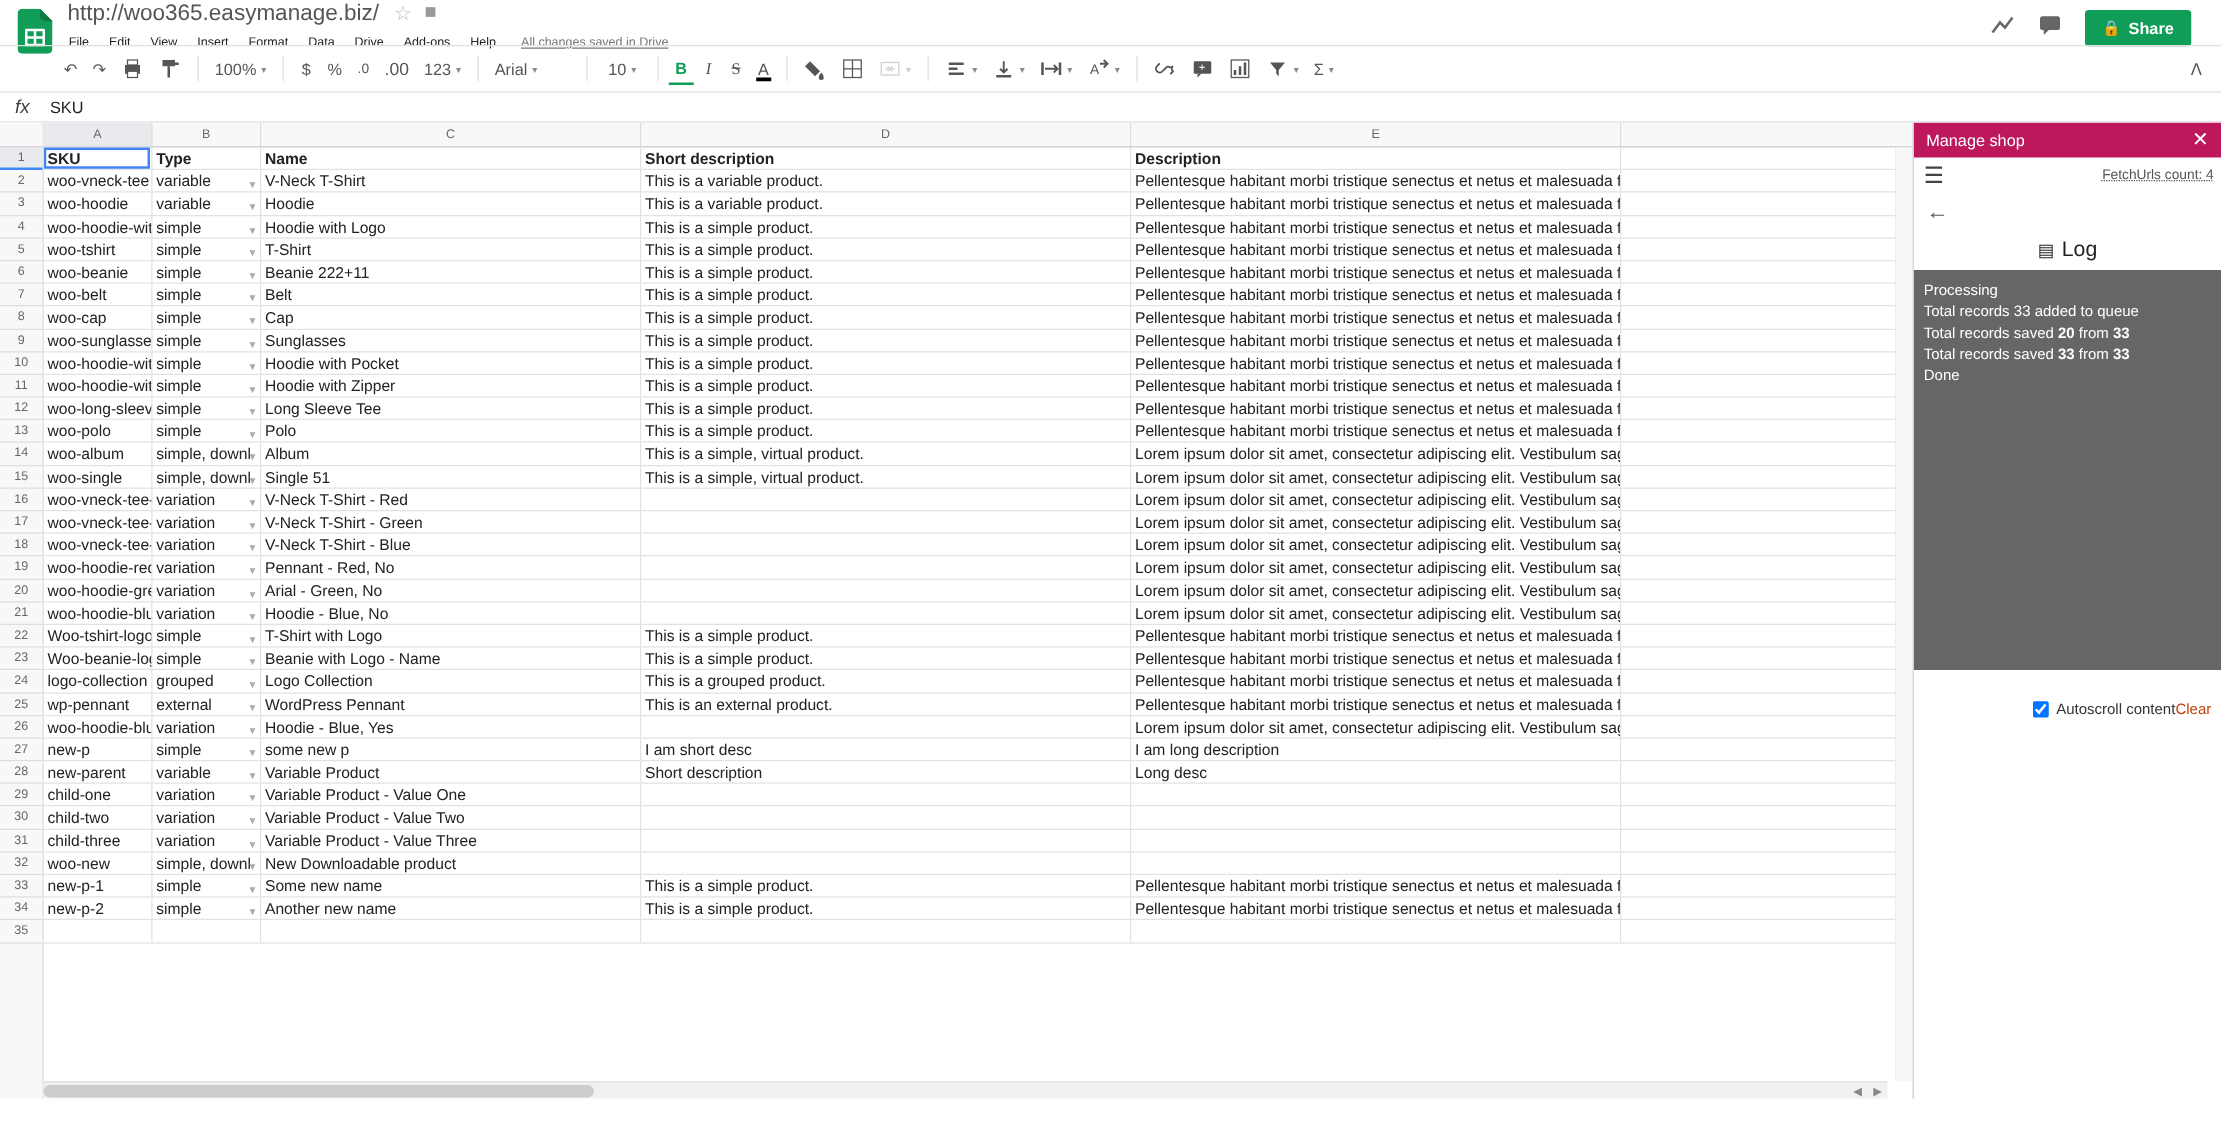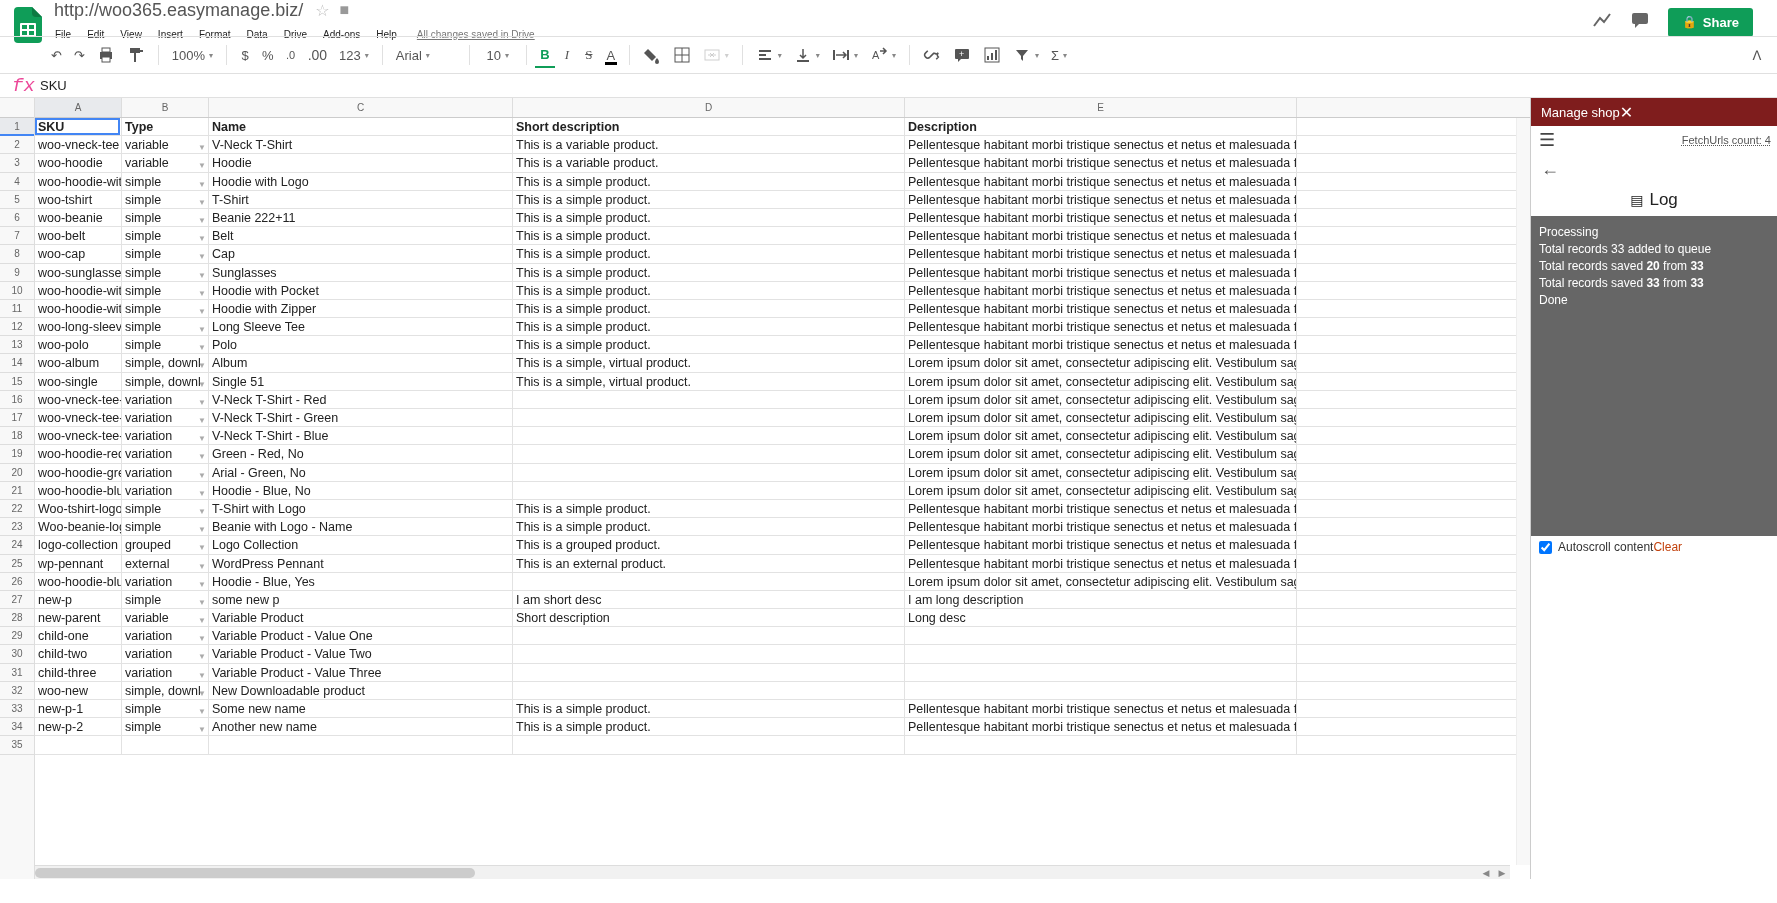--- a/index.html
+++ b/index.html
@@ -26,21 +26,21 @@
 .zoom{min-width:50px}
 .font-sel{min-width:70px;text-align:right;justify-content:flex-start}
 .font-size-sel{min-width:40px}
 .bold{font-weight:bold;color:#0f9d58;border-bottom:2px solid #0f9d58;}
 .italic{font-style:italic;font-family:serif}
 .strike{text-decoration:line-through;font-family:serif}
 .txtcolor{position:relative}
 .txtcolor::after{content:"";position:absolute;bottom:2px;left:4px;right:4px;height:3px;background:#000}
 .collapse{position:absolute;right:10px}
 .fx-bar{height:24px;border-bottom:1px solid #e0e0e0;display:flex;align-items:center;padding-left:12px;font-size:13px;color:#777}
-.fx{font-style:italic;font-family:Liberation Mono, monospace;width:24px;color:#ec4899;font-size:19px}
+.fx{font-style:italic;font-family:Liberation Sans, sans-serif;width:24px;color:#404040;font-size:15px}
 .fx-val{color:#222;padding-left:4px}
 .main{display:flex;height:calc(903px - 36px - 24px - 38px - 24px);position:relative}
 .sheet-area{flex:1;display:flex;position:relative;overflow:hidden}
 .row-hdrs{width:35px;background:#f8f8f8;border-right:1px solid #ddd;font-size:10px;color:#666;text-align:center;flex-shrink:0}
 .row-hdrs .rh{height:18.2px;border-bottom:1px solid #ddd;line-height:18px}
 .row-hdrs .rh.corner{height:20px;background:#f8f8f8;border-bottom:1px solid #ccc}
 .row-hdrs .rh.sel{background:#e8eaed;border-bottom:2px solid #4285f4}
 .grid{flex:1;overflow:hidden;position:relative}
 .col-hdrs{display:flex;background:#f8f8f8;border-bottom:1px solid #ccc;height:20px;font-size:10px;color:#666}
 .col-hdrs .ch{border-right:1px solid #ddd;text-align:center;line-height:20px}
@@ -54,32 +54,32 @@
 .cC{width:304px}
 .cD{width:392px}
 .cE{width:392px}
 .row.hdr-row .cell{font-weight:bold}
 .active-cell{position:absolute;border:2px solid #4285f4;pointer-events:none}
 .hscroll{position:absolute;bottom:0;left:35px;right:20px;height:14px;background:#f1f1f1;border-top:1px solid #ddd}
 .hscroll .thumb{position:absolute;left:0;top:2px;height:10px;width:440px;background:#ccc;border-radius:5px}
 .hscroll .arr{position:absolute;top:0;width:16px;height:14px;font-size:9px;color:#888;text-align:center;line-height:14px}
 .vscroll{position:absolute;top:20px;right:0;width:14px;bottom:14px;background:#f8f8f8;border-left:1px solid #eee}
 .side-panel{width:247px;border-left:1px solid #ccc;background:#fff;display:flex;flex-direction:column;flex-shrink:0;overflow:hidden}
-.sp-titlebar{background:#7f1d1d;color:#fff;height:28px;display:flex;align-items:center;padding:0 10px;font-size:13px;justify-content:flex-start}
+.sp-titlebar{background:#be185d;color:#fff;height:28px;display:flex;align-items:center;padding:0 10px;font-size:13px;justify-content:space-between}
 .sp-titlebar .close{font-size:16px;cursor:pointer}
 .sp-sub{height:28px;display:flex;align-items:center;justify-content:flex-end;padding:0 6px;font-size:11px;color:#444}
 .sp-sub .burger{position:absolute;left:8px;font-size:18px;color:#444;cursor:pointer;margin-top:0}
 .sp-sub{position:relative}
 .sp-sub .fetch{text-decoration:underline dotted;color:#555}
 .sp-nav{height:30px;display:flex;align-items:center;padding:0 10px;font-size:18px;color:#555}
 .sp-log-title{text-align:center;font-size:17px;color:#222;padding:6px 0;display:flex;align-items:center;justify-content:center;gap:6px}
 .sp-log-title .lic{font-size:14px}
 .log-box{background:#666;color:#fff;font-size:12px;padding:8px 8px;margin:0;height:320px;line-height:17px}
 .log-box b{font-weight:bold}
-.sp-foot{display:flex;align-items:center;justify-content:flex-start;padding:4px 8px;font-size:12px;color:#333}
+.sp-foot{display:flex;align-items:center;justify-content:flex-end;padding:24px 8px;font-size:12px;color:#333}
 .sp-foot .clr{color:#c2410c;cursor:pointer}
 .chk{display:flex;align-items:center;gap:6px}
 input[type=checkbox]{width:13px;height:13px}
 </style>
 </head>
 <body>
 
 <div class="top-bar">
   <div class="logo">
     <svg viewBox="0 0 28 36">
@@ -417,21 +417,21 @@
           <div class="row">
             <div class="cell cA">woo-vneck-tee-b</div>
             <div class="cell cB">variation<span class="dvarr">▼</span></div>
             <div class="cell cC">V-Neck T-Shirt - Blue</div>
             <div class="cell cD"></div>
             <div class="cell cE">Lorem ipsum dolor sit amet, consectetur adipiscing elit. Vestibulum sagittis</div>
           </div>
           <div class="row">
             <div class="cell cA">woo-hoodie-red</div>
             <div class="cell cB">variation<span class="dvarr">▼</span></div>
-            <div class="cell cC">Green - Red, No</div>
+            <div class="cell cC">Pennant - Red, No</div>
             <div class="cell cD"></div>
             <div class="cell cE">Lorem ipsum dolor sit amet, consectetur adipiscing elit. Vestibulum sagittis</div>
           </div>
           <div class="row">
             <div class="cell cA">woo-hoodie-gree</div>
             <div class="cell cB">variation<span class="dvarr">▼</span></div>
             <div class="cell cC">Arial - Green, No</div>
             <div class="cell cD"></div>
             <div class="cell cE">Lorem ipsum dolor sit amet, consectetur adipiscing elit. Vestibulum sagittis</div>
           </div>

